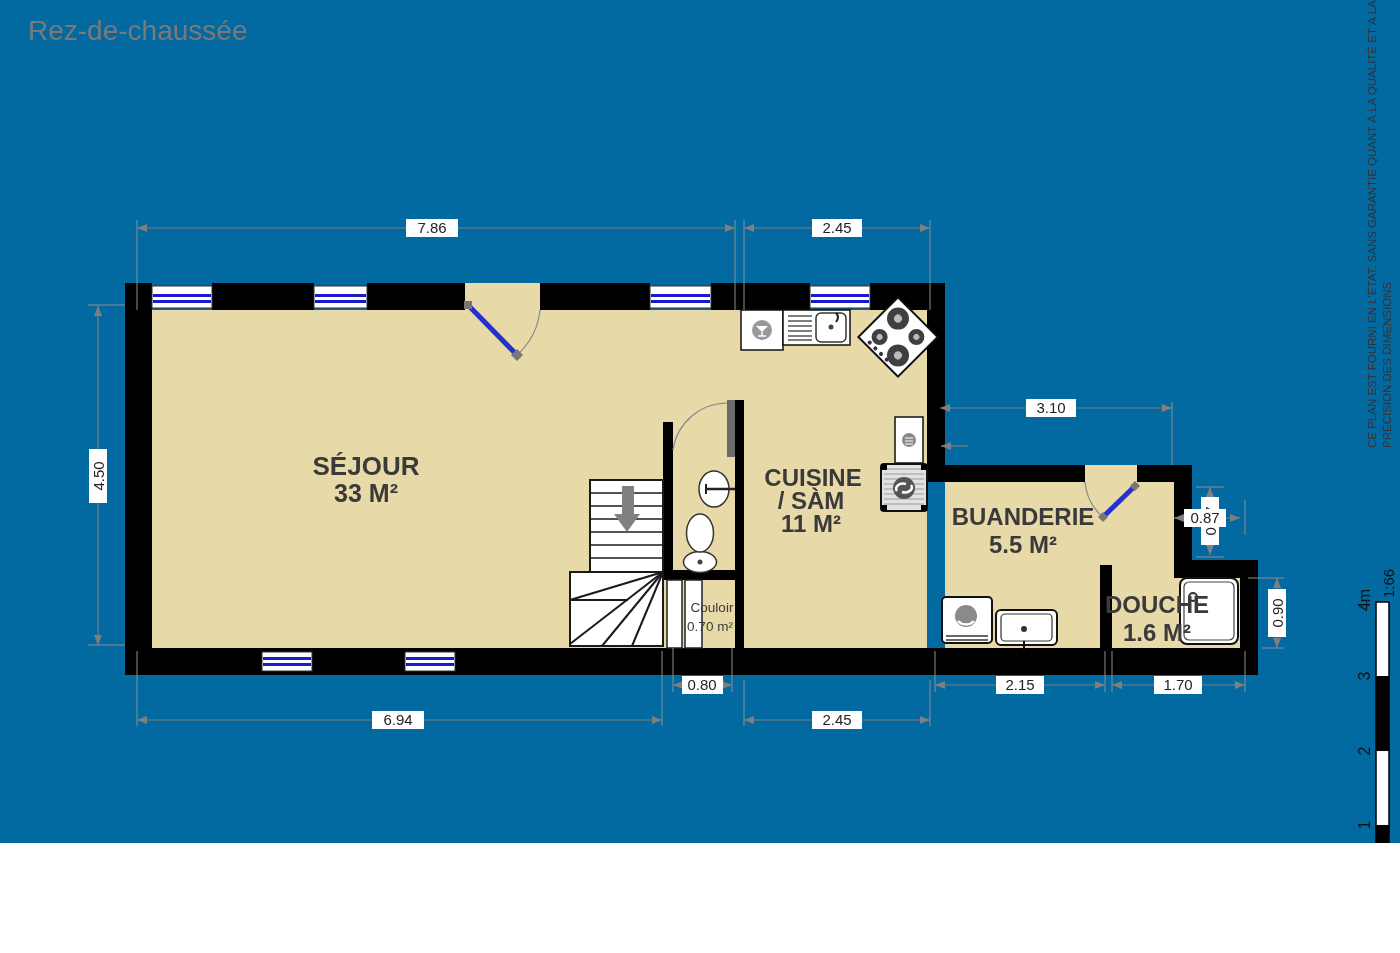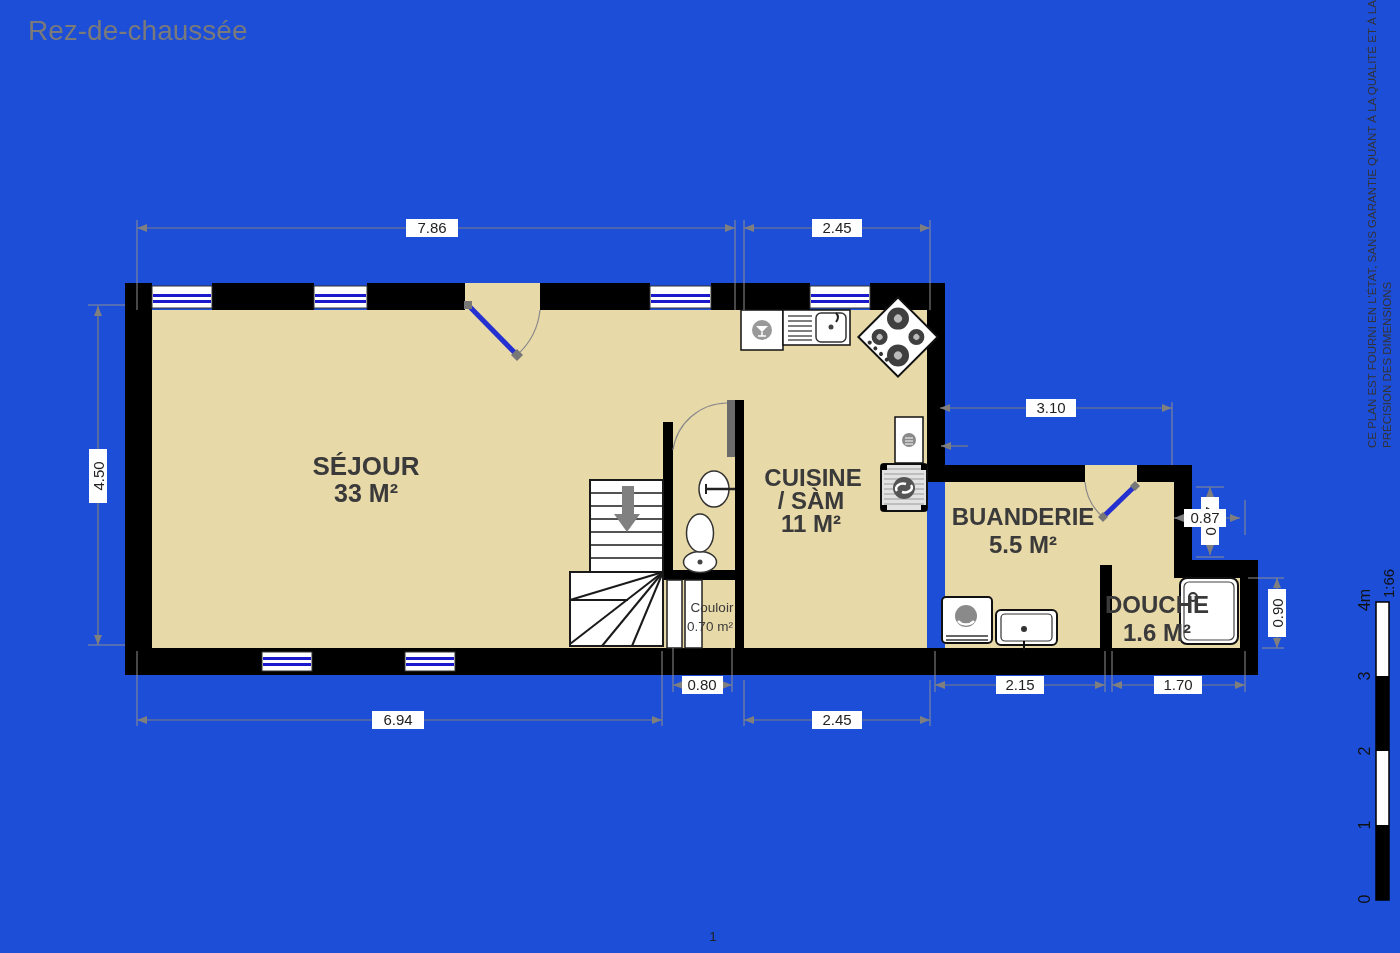--- a/index.html
+++ b/index.html
@@ -1,16 +1,16 @@
 <!DOCTYPE html>
 <html><head>
 <meta charset="utf-8">
 <style>
   html,body{margin:0;padding:0;background:#ffffff;}
-  .page{position:relative;width:1400px;height:953px;background:#1d4ed8;overflow:hidden;}
+  .page{position:relative;width:1400px;height:843px;background:#0369a1;overflow:hidden;}
   svg{position:absolute;left:0;top:0;}
   text{font-family:"Liberation Sans", sans-serif;}
   .room-label{fill:#3a3a3a;font-weight:bold;}
   .dim-text{fill:#222222;font-size:15px;}
   .dim-line{stroke:#7f7f7f;stroke-width:1.2;fill:none;}
   .ext-line{stroke:#8f8f8f;stroke-width:1;fill:none;}
   .arc{stroke:#8a8a8a;stroke-width:1.2;fill:none;}
   .wall{fill:#000000;}
   .fix{stroke:#111111;fill:#ffffff;}
 </style>

